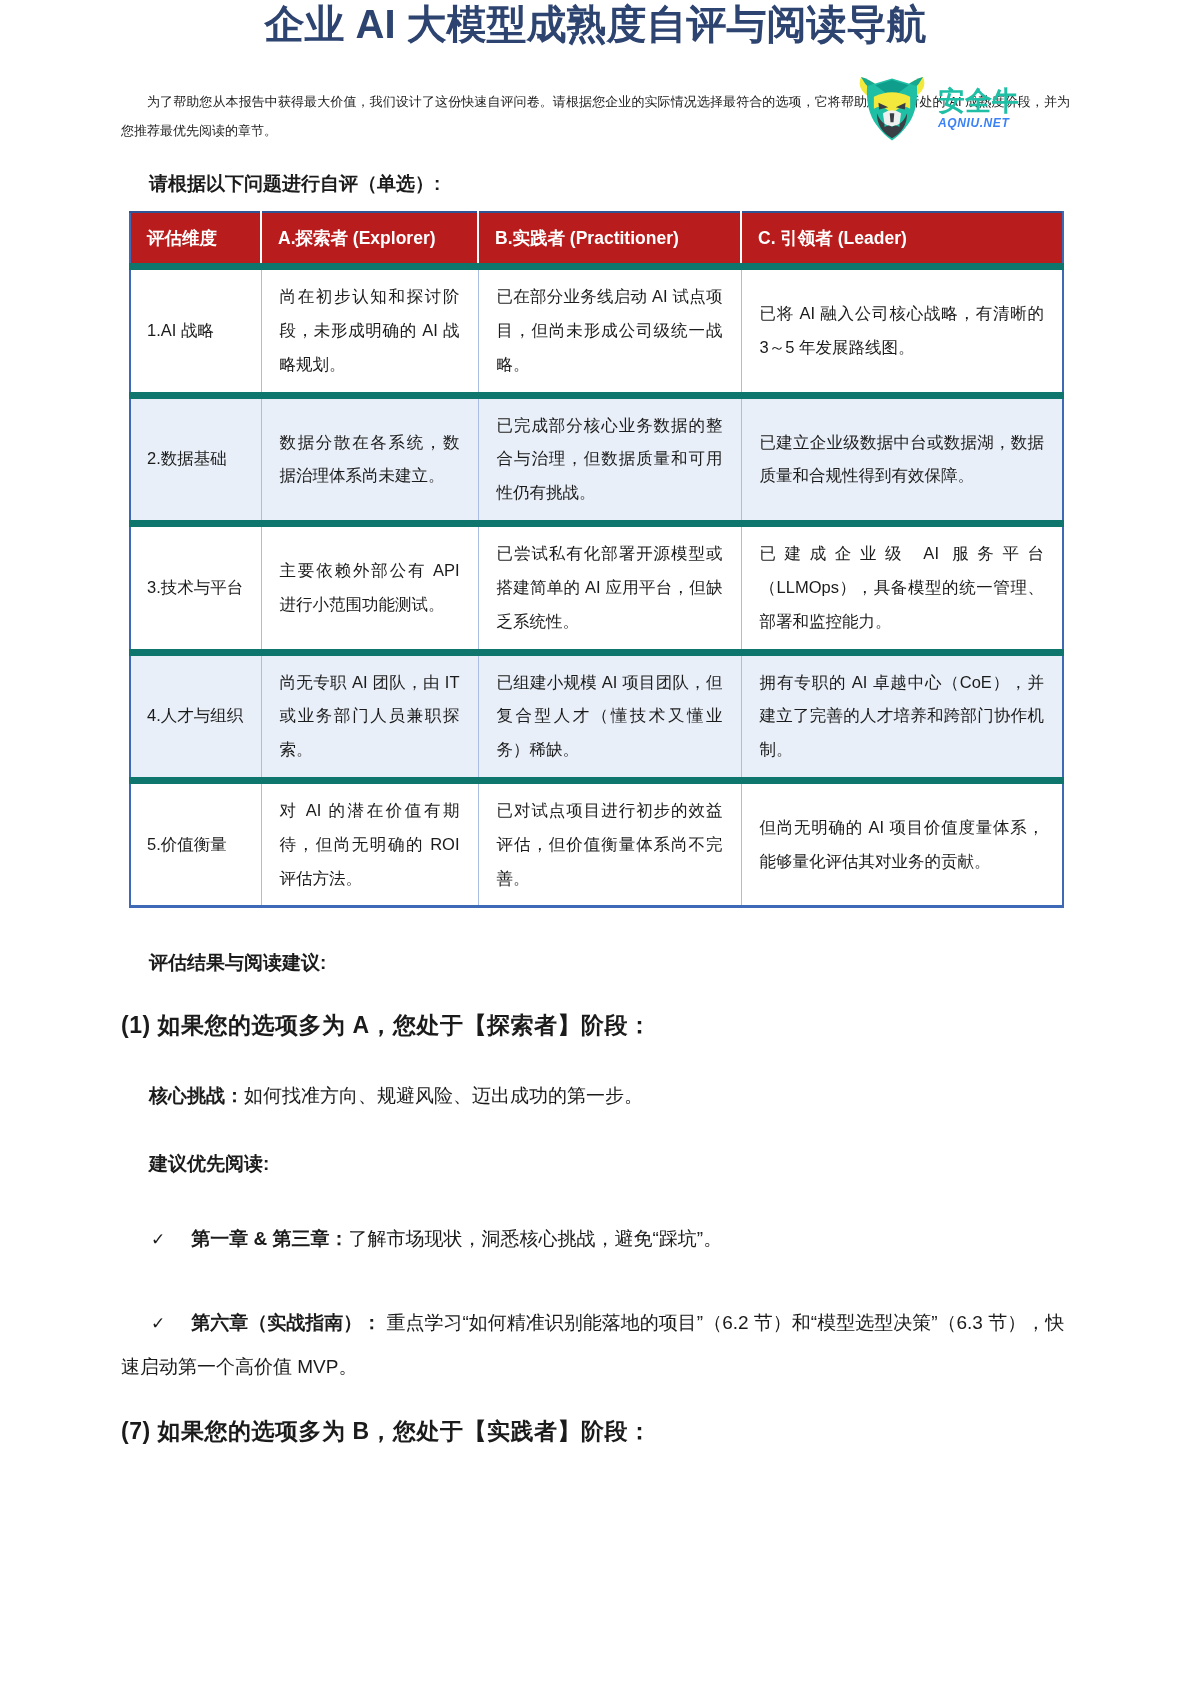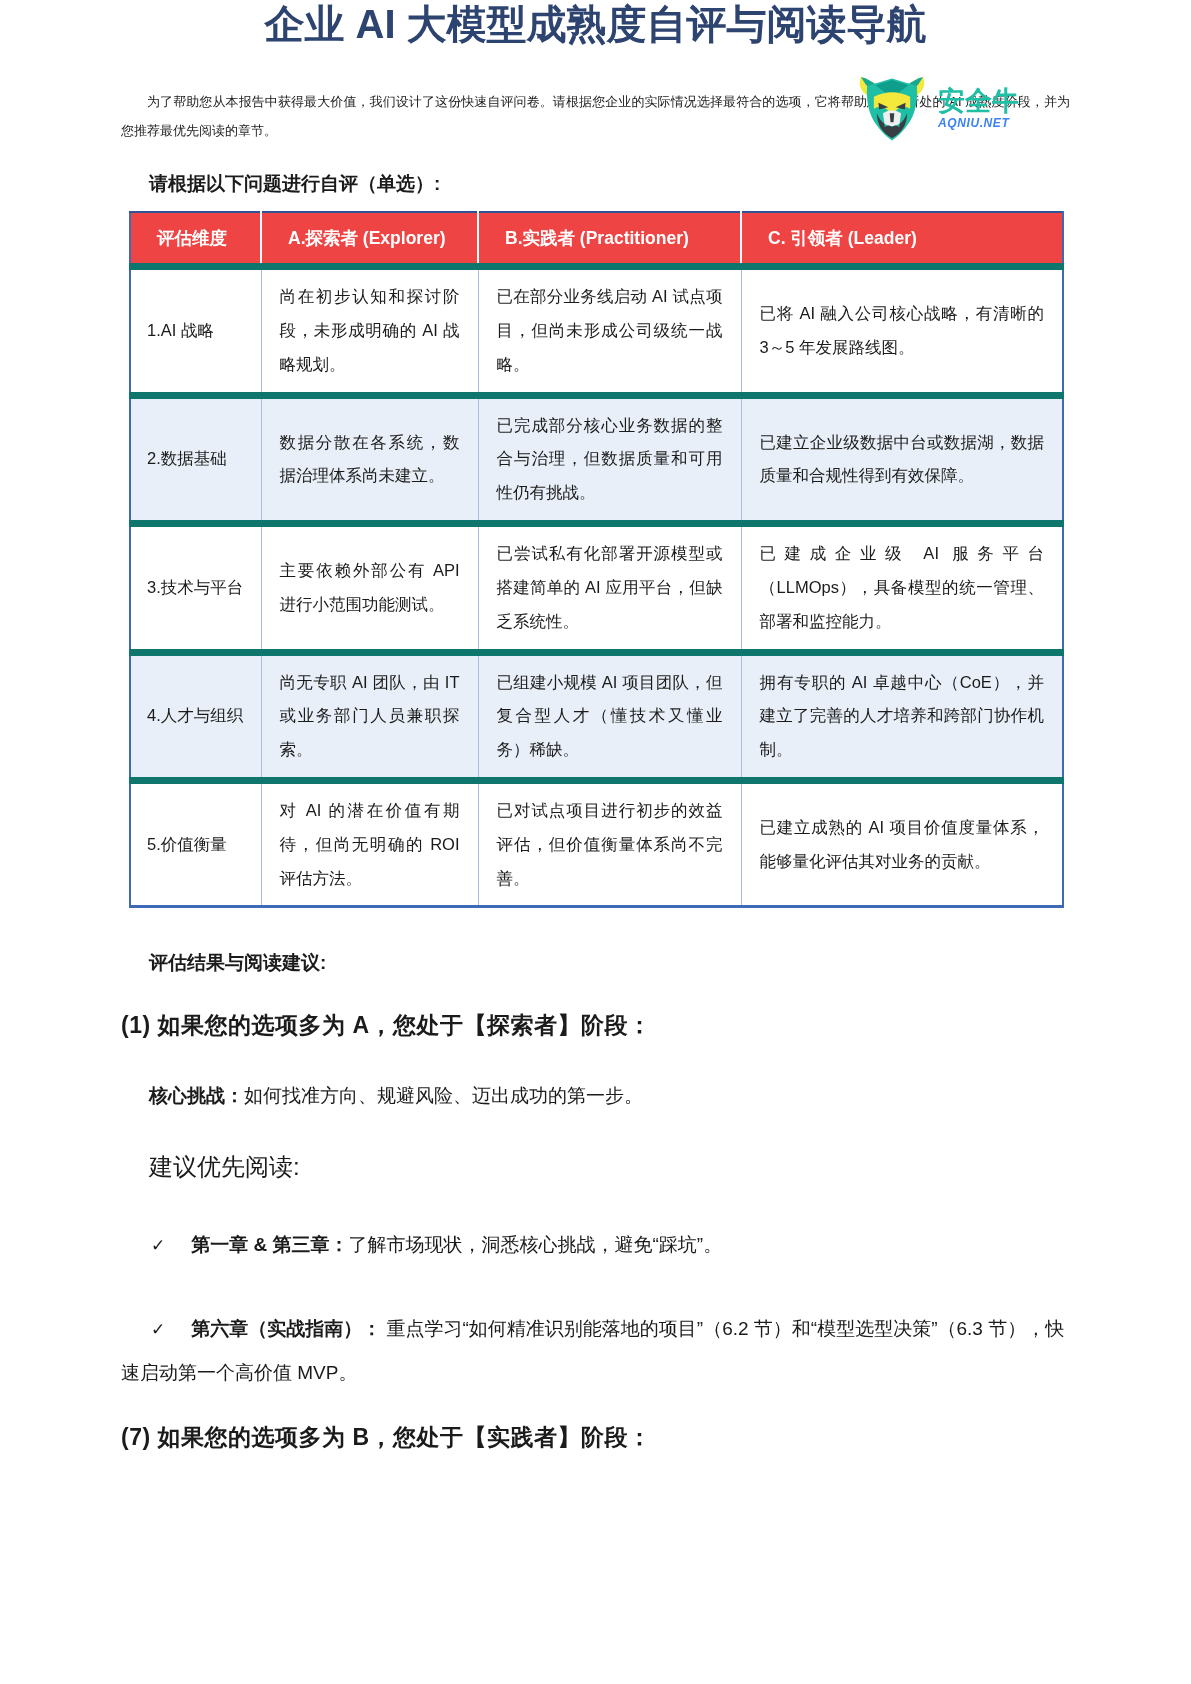--- a/index.html
+++ b/index.html
@@ -22,36 +22,36 @@
            font-weight:bold; color:#2d4370; }
   .intro { margin:40px 0 0 0; font-size:13px; line-height:2.2; text-align:justify;
            text-indent:2em; }
   .prompt { margin:26px 0 0 28px; font-weight:bold; font-size:19px; }
 
   
   table.assess { border-collapse:collapse; table-layout:fixed; width:933px;
                  margin:14px 0 0 8px;
                  border-left:2px solid #3d69b6; border-right:2px solid #3d69b6;
                  border-bottom:3px solid #3d69b6; border-top:2px solid #2f5597; }
-  thead th { background:#ef4444; color:#ffffff; font-size:17.5px; font-weight:bold;
-             text-align:left; padding:13px 26px; border-right:2px solid #ffffff; }
+  thead th { background:#b91c1c; color:#ffffff; font-size:17.5px; font-weight:bold;
+             text-align:left; padding:13px 16px; border-right:2px solid #ffffff; }
   thead th:last-child { border-right:none; }
   tbody td { font-size:16.5px; line-height:2.05; padding:10px 18px;
              border-right:1px solid #a9bee2; border-top:7px solid #0f766e;
              vertical-align:middle; text-align:justify; }
   tbody td:last-child { border-right:none; }
   tbody td.dim { padding-left:16px; padding-right:8px; text-align:left; }
   tbody tr.alt { background:#e9eff8; }
 
   
   .results-heading { margin:42px 0 0 28px; font-weight:bold; font-size:19px; }
   .stage-heading  { margin:34px 0 0 0; font-size:23px; font-weight:bold; letter-spacing:0.5px; }
   .challenge      { margin:42px 0 0 28px; font-size:19px; }
   .challenge b, .bullet b { font-weight:bold; }
-  .reading-label  { margin:42px 0 0 28px; font-weight:normal; font-size:24px; }
+  .reading-label  { margin:42px 0 0 28px; font-weight:bold; font-size:19px; }
   .bullet { margin:40px 0 0 0; font-size:19px; line-height:2.3; text-indent:30px; }
   .bullet .check { display:inline-block; margin-right:26px; font-size:17px; text-indent:0; }
   .stage2 { margin-top:28px; }
 </style>
 </head>
 <body>
 
 <div class="logo">
   <span>
     <svg width="76" height="68" viewBox="0 0 100 90" xmlns="http://www.w3.org/2000/svg">
@@ -127,21 +127,21 @@
       <tr class="alt">
         <td class="dim">4.人才与组织</td>
         <td>尚无专职 AI 团队，由 IT 或业务部门人员兼职探索。</td>
         <td>已组建小规模 AI 项目团队，但复合型人才（懂技术又懂业务）稀缺。</td>
         <td>拥有专职的 AI 卓越中心（CoE），并建立了完善的人才培养和跨部门协作机制。</td>
       </tr>
       <tr>
         <td class="dim">5.价值衡量</td>
         <td>对 AI 的潜在价值有期待，但尚无明确的 ROI 评估方法。</td>
         <td>已对试点项目进行初步的效益评估，但价值衡量体系尚不完善。</td>
-        <td>已建立成熟的 AI 项目价值度量体系，能够量化评估其对业务的贡献。</td>
+        <td>但尚无明确的 AI 项目价值度量体系，能够量化评估其对业务的贡献。</td>
       </tr>
     </tbody>
   </table>
 
   <p class="results-heading">评估结果与阅读建议:</p>
 
   <p class="stage-heading">(1) 如果您的选项多为 A，您处于【探索者】阶段：</p>
 
   <p class="challenge">
     <b>核心挑战：</b><span>如何找准方向、规避风险、迈出成功的第一步。</span>

